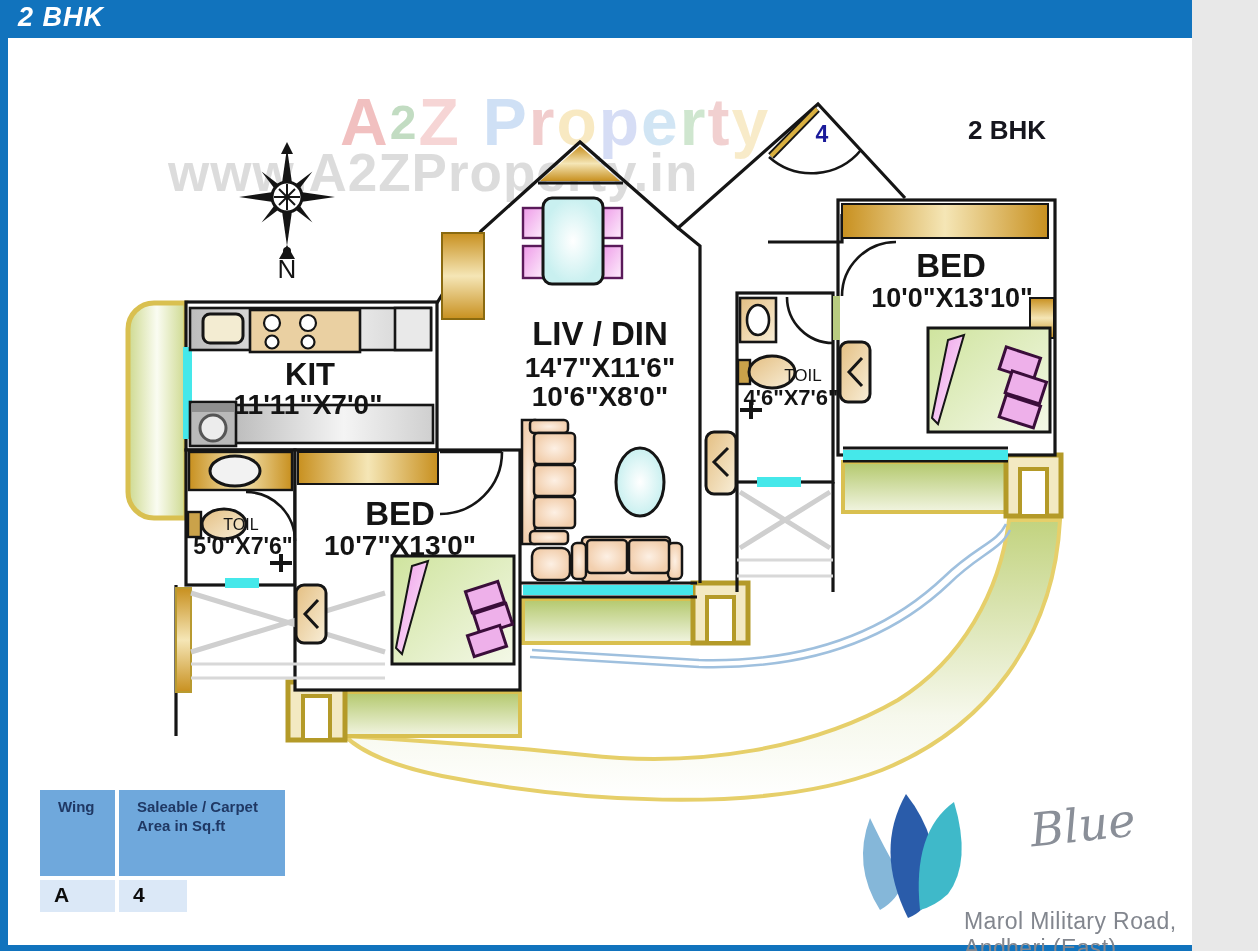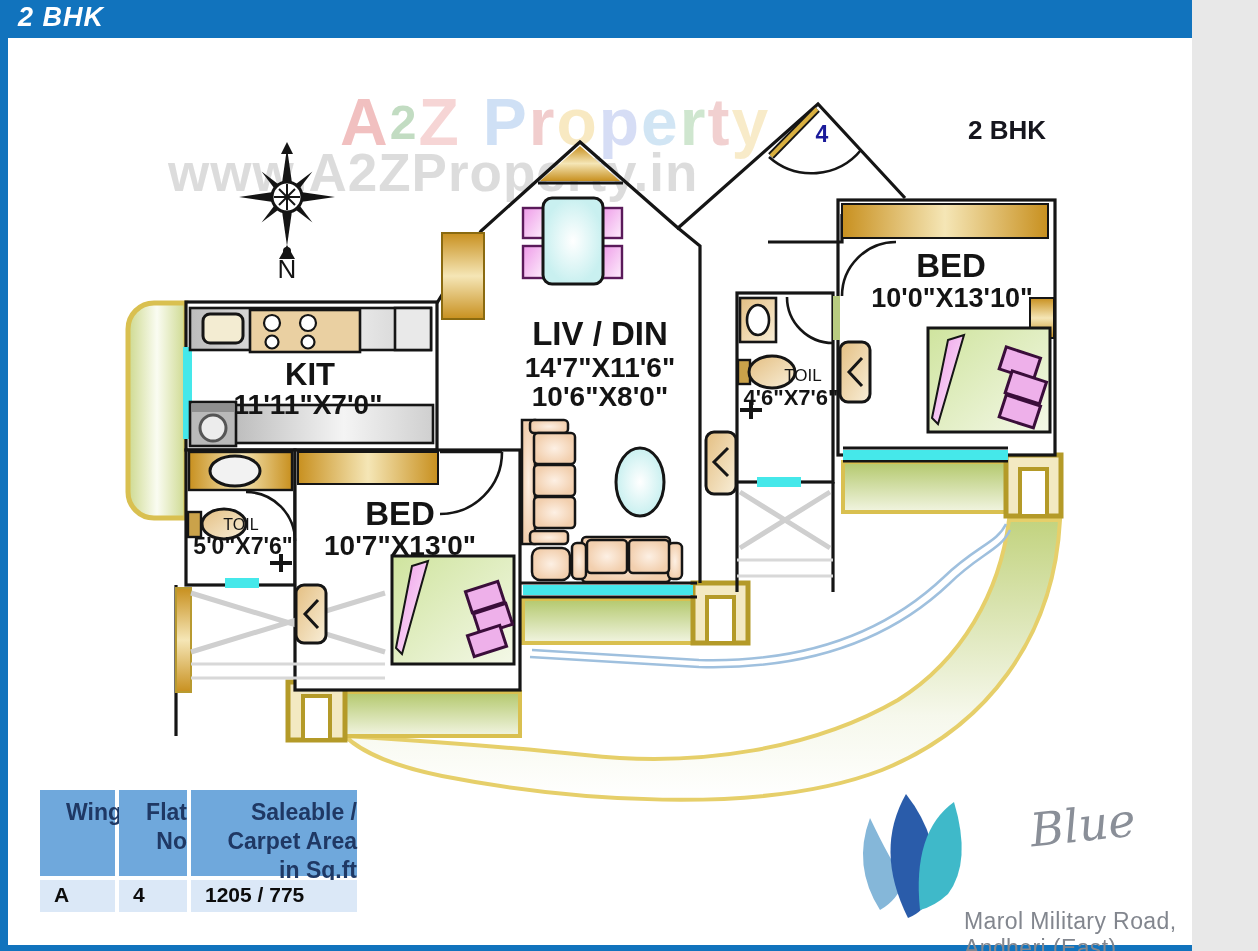--- a/index.html
+++ b/index.html
@@ -16,22 +16,22 @@
   .wm-2{color:#6fae6f;font-size:48px;vertical-align:6px;}
   .wm-z{color:#eb9c9c;margin-right:22px;}
   .wm-p1{color:#8fb6e8;}.wm-p2{color:#e08a8a;}.wm-p3{color:#f0cc70;}.wm-p4{color:#a0b0e8;}
   .wm-p5{color:#93c3e6;}.wm-p6{color:#8fc68f;}.wm-p7{color:#e09090;}.wm-p8{color:#f0d080;}
   .wm-url{position:absolute;left:168px;top:142px;font-size:53px;font-weight:bold;color:#d7d7d7;
           opacity:.85;z-index:1;letter-spacing:1px;}
   svg.plan{position:absolute;left:0;top:0;z-index:2;}
   
   .area-table{position:absolute;left:40px;top:790px;z-index:4;width:317px;}
   .tr{display:flex;}
-  .tr.head .td{background:#6fa8dc;color:#1f3864;font-weight:bold;font-size:23px;
-               height:86px;padding:8px 0 0 26px;box-sizing:border-box;line-height:1.25;text-align:right;}
+  .tr.head .td{background:#6fa8dc;color:#1f3864;font-weight:bold;font-size:15px;
+               height:86px;padding:8px 0 0 18px;box-sizing:border-box;line-height:1.25;}
   .tr.body .td{background:#dbe8f7;color:#0c0c0c;font-weight:bold;font-size:21px;
                height:32px;padding:3px 0 0 14px;box-sizing:border-box;margin-top:4px;}
   .td{margin-right:4px;}
   .td.c1{width:75px;}.td.c2{width:68px;}.td.c3{width:166px;margin-right:0;}
   
   .logo{position:absolute;left:840px;top:780px;width:410px;height:160px;z-index:4;}
   .logo-script{position:absolute;left:190px;top:18px;font-family:"DejaVu Serif",serif;
                font-style:italic;font-size:46px;color:#8a8f98;transform:rotate(-6deg);}
   .logo-name{position:absolute;left:118px;top:48px;font-size:64px;font-weight:normal;
              color:#ffffff;letter-spacing:0px;}
@@ -311,27 +311,25 @@
       <text x="791" y="405" font-size="22">4'6"X7'6"</text>
       <text x="1007" y="139" font-size="26" fill="#16161e">2 BHK</text>
       <text x="822" y="142" font-size="23" fill="#1a1a9a">4</text>
       <text x="287" y="278" font-size="26" font-weight="normal">N</text>
     </g>
   </svg>
 
   <div class="area-table">
     <div class="tr head">
       <div class="td c1">Wing</div>
-      <div class="td c2">Flat No</div>
       <div class="td c3">Saleable / Carpet Area in Sq.ft</div>
     </div>
     <div class="tr body">
       <div class="td c1">A</div>
       <div class="td c2">4</div>
-      <div class="td c3">1205 / 775</div>
     </div>
   </div>
 
   <div class="logo">
     <svg width="140" height="150" viewBox="0 0 140 150" style="position:absolute;left:10px;top:8px;">
       <path d="M30,122 Q2,78 20,30 Q40,72 54,92 Q48,112 30,122 Z" fill="#85b7d9"></path>
       <path d="M58,130 Q24,62 56,6 Q92,52 84,104 Q74,124 58,130 Z" fill="#2a5caa"></path>
       <path d="M70,122 Q62,44 104,14 Q122,74 98,106 Q85,118 70,122 Z" fill="#3fb9c9"></path>
     </svg>
     <div class="logo-script">Blue</div>

